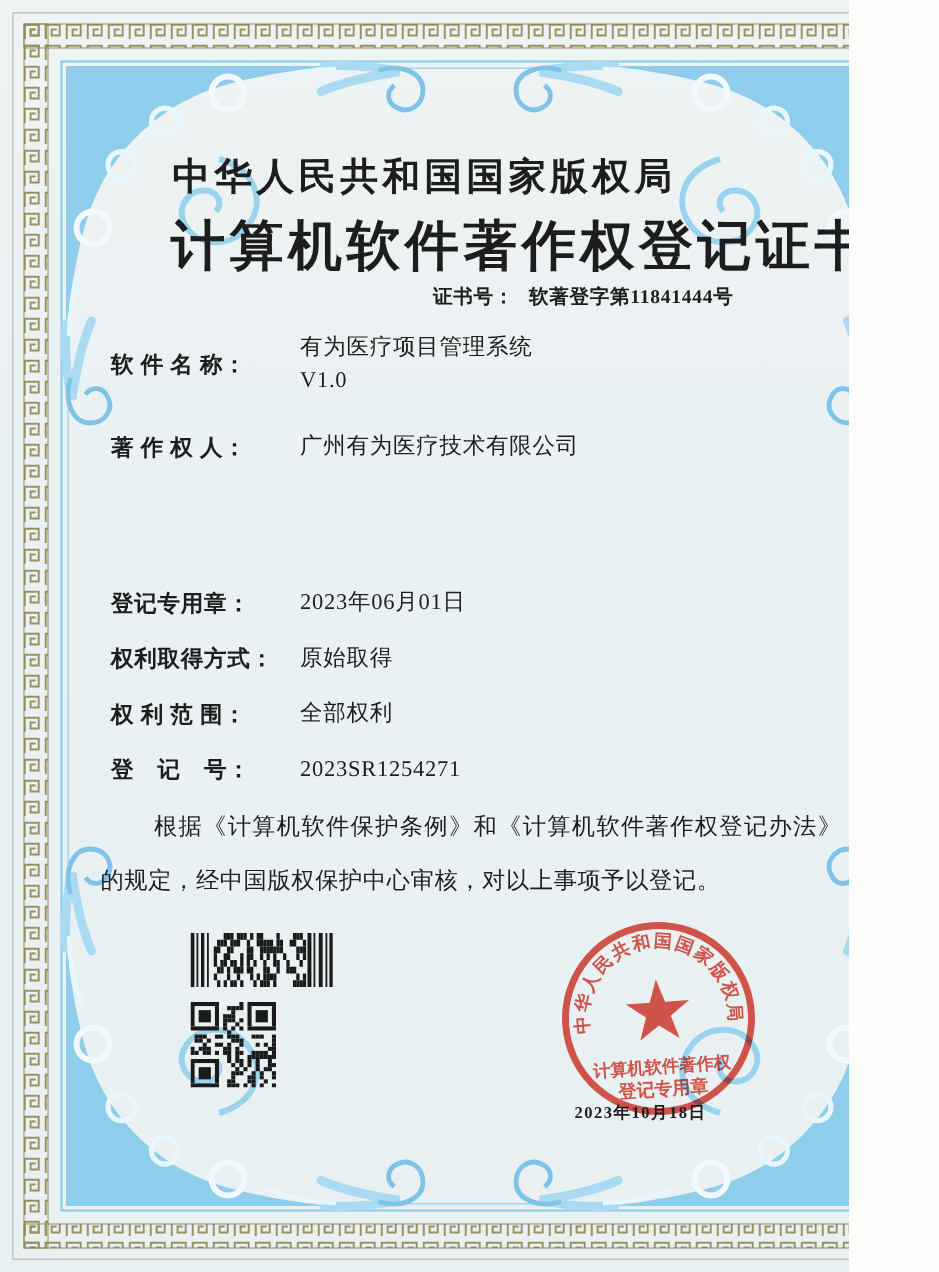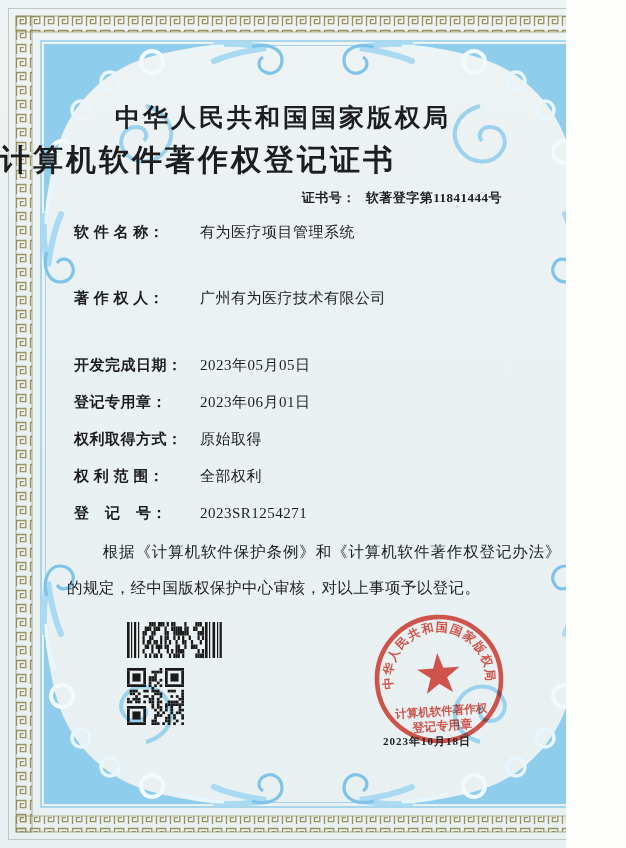--- a/index.html
+++ b/index.html
@@ -7,25 +7,25 @@
     position:relative;width:566px;height:848px;overflow:hidden;
     background:linear-gradient(180deg,#eef3f3 0%,#eaf1f2 40%,#e9f0f1 100%);
     font-family:"Liberation Serif","DejaVu Serif",serif;color:#1d1d1f;
   }
   .deco{position:absolute;left:0;top:0;}
   .title{
     position:absolute;left:0;top:101px;width:100%;text-align:center;
     font-size:25px;font-weight:700;letter-spacing:3px;
   }
   .subtitle{
-    position:absolute;left:0;top:140px;width:100%;text-align:left;
-    font-size:30px;font-weight:700;letter-spacing:3px;
+    position:absolute;left:16px;top:140px;width:100%;text-align:right;
+    font-size:36px;font-weight:700;letter-spacing:3px;
   }
   .certno{
-    position:absolute;right:64px;top:189px;font-size:13px;font-weight:700;letter-spacing:.5px;
+    position:absolute;right:77px;top:189px;font-size:13px;font-weight:700;letter-spacing:.5px;
   }
   .certno .gap{display:inline-block;width:10px;}
   .row{position:absolute;left:74px;display:flex;align-items:center;font-size:15px;}
   .lbl{display:inline-block;width:126px;font-weight:700;white-space:pre;letter-spacing:.5px;flex:none;}
   .val{font-weight:400;letter-spacing:.5px;line-height:22px;}
   .statement{
     position:absolute;left:67px;top:534px;width:494px;margin:0;
     font-size:15.5px;line-height:36px;text-indent:2.3em;text-align:justify;letter-spacing:.4px;
   }
   .barcode{position:absolute;left:127px;top:622px;width:95px;height:36px;}
@@ -80,32 +80,29 @@
   <div class="title">中华人民共和国国家版权局</div>
   <div class="subtitle">计算机软件著作权登记证书</div>
   <div class="certno">
     <span>证书号：</span><span class="gap"></span><span>软著登字第11841444号</span>
   </div>
 
   <div class="row" style="top:221px">
     <span class="lbl">软 件 名 称：</span>
     <div class="val">
       <div>有为医疗项目管理系统</div>
+      <div>V1.0</div>
     </div>
   </div>
 
   <div class="row" style="top:287px">
     <span class="lbl">著 作 权 人：</span>
     <div class="val">广州有为医疗技术有限公司</div>
   </div>
 
-  <div class="row" style="top:354px">
-    <span class="lbl">开发完成日期：</span>
-    <div class="val">2023年05月05日</div>
-  </div>
 
   <div class="row" style="top:391px">
     <span class="lbl">登记专用章：</span>
     <div class="val">2023年06月01日</div>
   </div>
 
   <div class="row" style="top:465px">
     <span class="lbl">权 利 范 围：</span>
     <div class="val">全部权利</div>
   </div>

